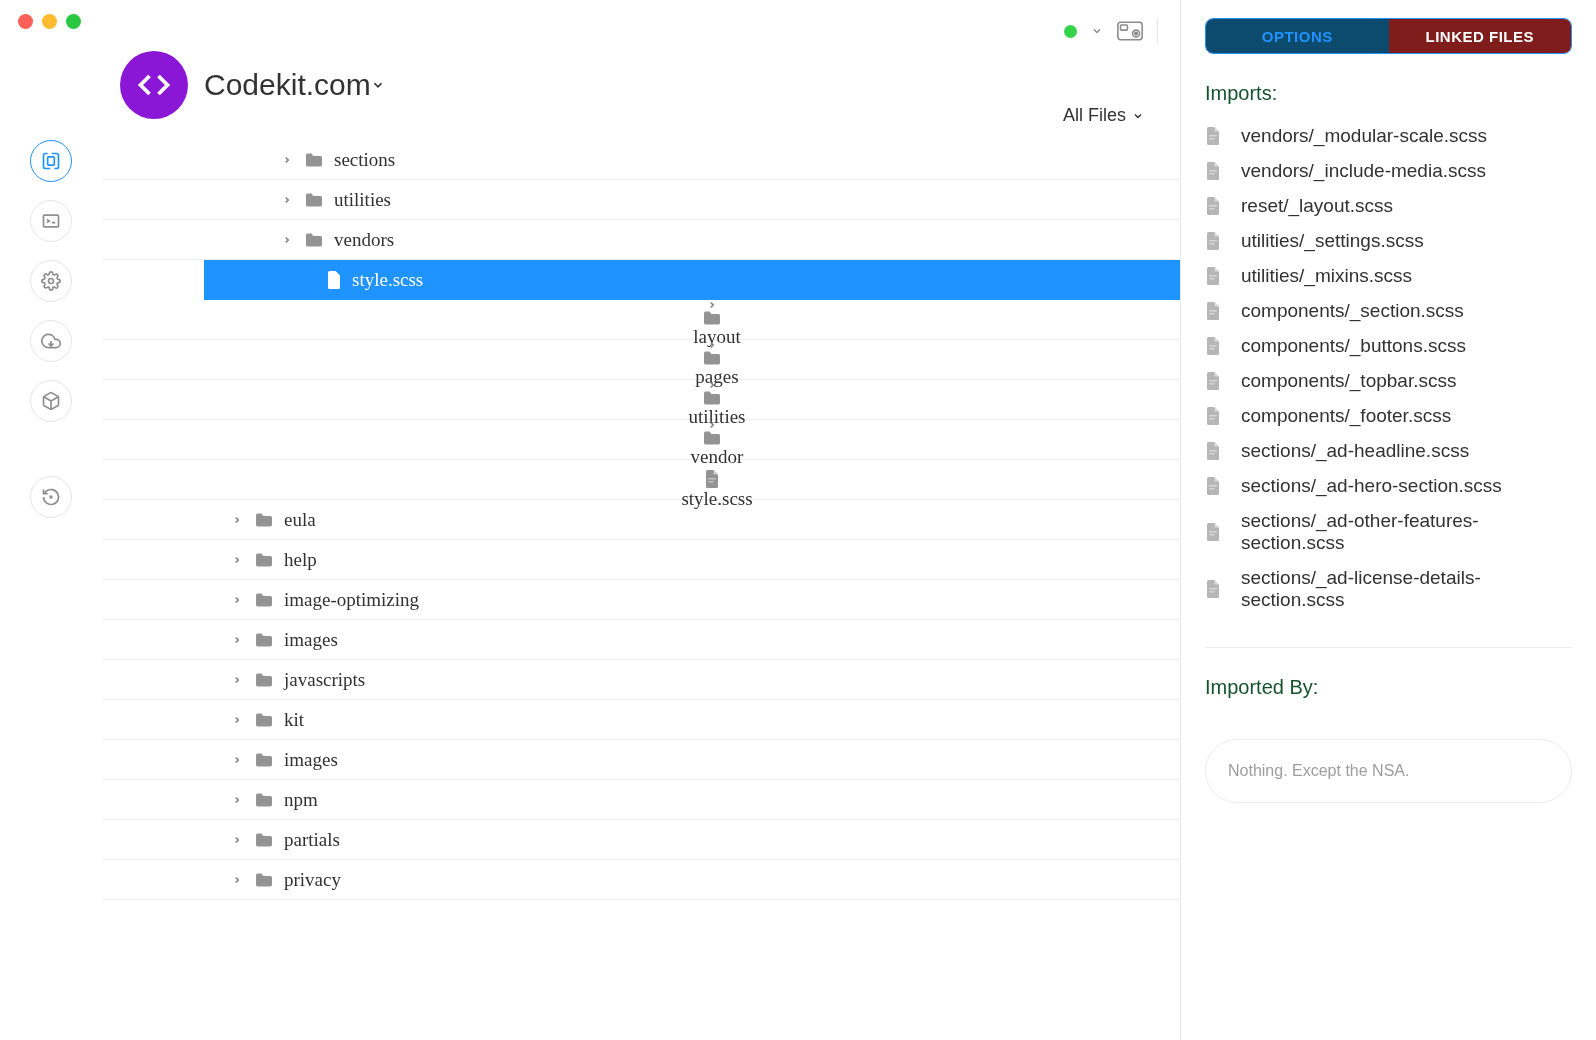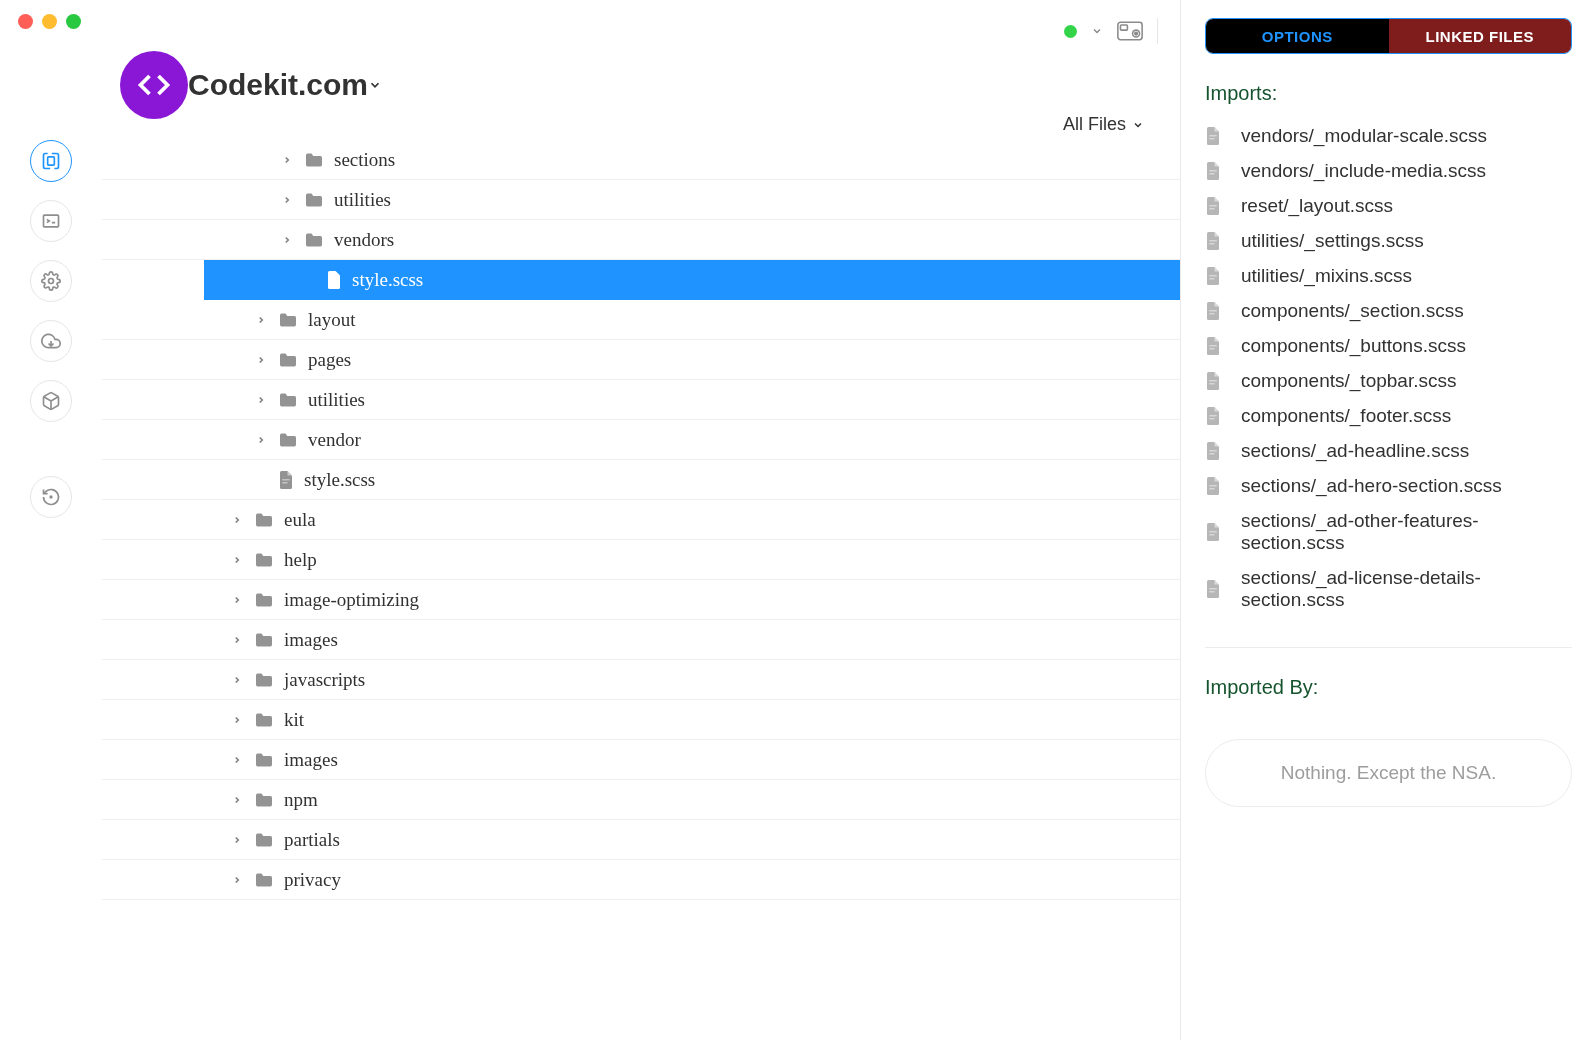--- a/index.html
+++ b/index.html
@@ -69,38 +69,39 @@
   width: 68px; height: 68px;
   border-radius: 50%;
   background: #8a17d6;
   display: flex; align-items: center; justify-content: center;
   margin-left: 18px;
   margin-top: 30px;
 }
 .app-logo svg { color: #fff; }
 .project-title {
   font-size: 30px;
-  font-weight: 700;
+  font-weight: 400;
+  margin-left: 16px;
   margin-top: 30px;
   display: flex; align-items: center; gap: 0;
   cursor: pointer;
 }
 .header-right {
   position: absolute;
   top: 18px; right: 22px;
   display: flex; align-items: center; gap: 14px;
 }
 .status-dot {
   width: 13px; height: 13px; border-radius: 50%;
   background: #33d44a;
 }
 .header-icon { color: #8b8b8b; cursor: pointer; display: inline-flex; }
 .filter-row {
   position: absolute;
-  bottom: 5px; right: 36px;
+  bottom: 14px; right: 36px;
   font-size: 18px;
   display: flex; align-items: center; gap: 6px;
   cursor: pointer;
 }
 
 
 .file-tree {
   flex: 1;
   overflow-y: auto;
   padding-bottom: 20px;
@@ -125,21 +126,21 @@
   width: 14px;
   display: inline-flex;
   color: #838383;
   margin-right: 10px;
 }
 .tree-row.selected .tree-chevron { color: #fff; }
 .tree-icon { margin-right: 10px; display: inline-flex; color: #939393; }
 .tree-row.selected .tree-icon { color: #fff; }
 .tree-row.no-chev .tree-chevron { visibility: hidden; }
 .indent-0 { padding-left: 128px; }
-.indent-1 { padding-left: 152px; }
+.indent-1 { padding-left: 152px; flex-direction: column; }
 .indent-2 { padding-left: 178px; }
 .sel-offset { margin-left: 102px; padding-left: 98px !important; }
 
 
 .right {
   width: 415px;
   background: #fff;
   padding: 18px 24px;
   display: flex; flex-direction: column;
 }
@@ -154,21 +155,21 @@
 .seg {
   flex: 1;
   display: flex;
   align-items: center;
   justify-content: center;
   font-size: 15px;
   font-weight: 700;
   letter-spacing: 0.5px;
   cursor: pointer;
 }
-.seg.inactive { color: #1f93ff; background: #000000; }
+.seg.inactive { color: #1f93ff; background: #0c4a6e; }
 .seg.active { color: #fff; background: #7f1d1d; }
 
 .panel-label {
   color: #14532d;
   font-size: 20px;
   margin-bottom: 20px;
 }
 .imports-list {
   display: flex; flex-direction: column; gap: 13px;
   margin-bottom: 36px;
@@ -176,24 +177,23 @@
 }
 .import-item {
   display: flex; align-items: center; gap: 10px;
   font-size: 19px;
 }
 .import-item .tree-icon { color: #b6b6b6; }
 .panel-hr { border: none; border-top: 1px solid #ececec; margin-bottom: 28px; }
 .empty-pill {
   border: 1px solid #ececec;
   border-radius: 999px;
-  text-align: center;
   padding: 22px;
   color: #9d9d9d;
-  font-size: 19px;
+  font-size: 16px;
   margin-top: 20px;
 }
 
 
 .icon { display: inline-flex; align-items: center; justify-content: center; }
 svg { display: block; }
 </style>
 </head>
 <body>
 

